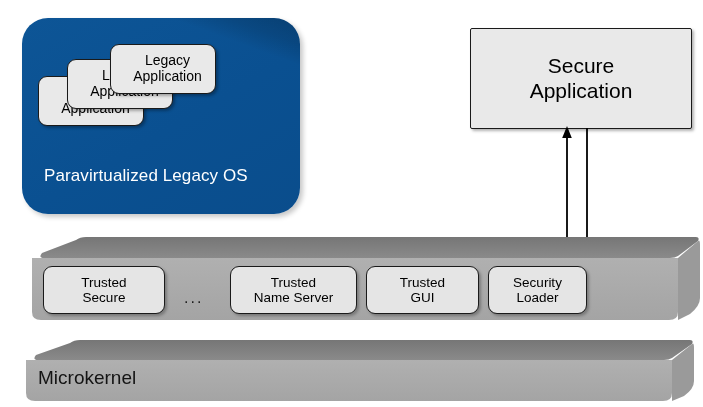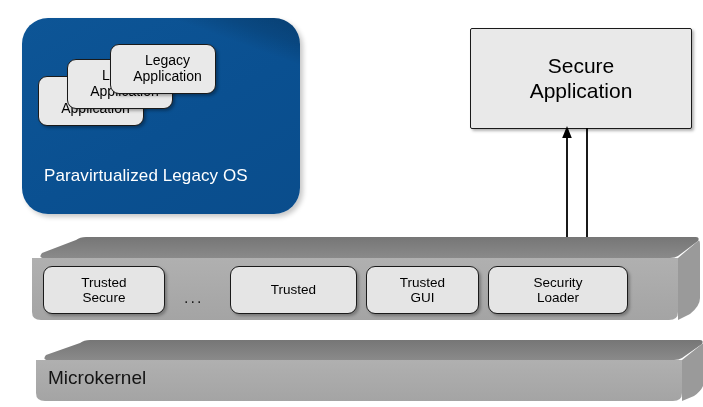--- a/index.html
+++ b/index.html
@@ -117,21 +117,21 @@
   }
   .slab-top {
     position: absolute;
     top: 0;
     left: 0;
     width: 100%;
     height: 100%;
   }
 
   .services-slab { left: 18px; top: 234px; width: 682px; height: 92px; }
-  .kernel-slab   { left: 22px; top: 337px; width: 682px; height: 68px; }
+  .kernel-slab   { left: 12px; top: 337px; width: 682px; height: 68px; }
 
   
   .svc-box {
     position: absolute;
     border: 1.5px solid #1a1a1a;
     border-radius: 9px;
     background: #e5e5e5;
     box-shadow: 2px 2px 3px rgba(0,0,0,0.28);
     display: flex;
     align-items: center;
@@ -216,28 +216,28 @@
       <path d="M 660 24 L 680 7 Q 682 5 682 11 L 682 64 Q 682 72 672 80 L 660 86 Z" fill="#9a9a9a"></path>
     </svg>
 
     <div class="svc-box" style="left:25px; top:32px; width:122px; height:48px;">
       <span><span>Trusted</span><br><span>Secure</span></span>
     </div>
 
     <div class="ellipsis" style="left:166px; top:56px;">...</div>
 
     <div class="svc-box" style="left:212px; top:32px; width:127px; height:48px;">
-      <span><span>Trusted</span><br></span>
+      <span><span>Trusted</span><br><span>Name Server</span></span>
     </div>
 
     <div class="svc-box" style="left:348px; top:32px; width:113px; height:48px;">
       <span><span>Trusted</span><br><span>GUI</span></span>
     </div>
 
-    <div class="svc-box" style="left:470px; top:32px; width:140px; height:48px;">
+    <div class="svc-box" style="left:470px; top:32px; width:99px; height:48px;">
       <span><span>Security</span><br><span>Loader</span></span>
     </div>
   </div>
 
   <div class="slab kernel-slab">
     <svg class="slab-top" viewBox="0 0 682 68" width="682" height="68" preserveAspectRatio="none">
       <defs>
         <linearGradient id="topFaceB" x1="0" y1="0" x2="0" y2="1">
           <stop offset="0%" stop-color="#767676"></stop>
           <stop offset="100%" stop-color="#8a8a8a"></stop>

